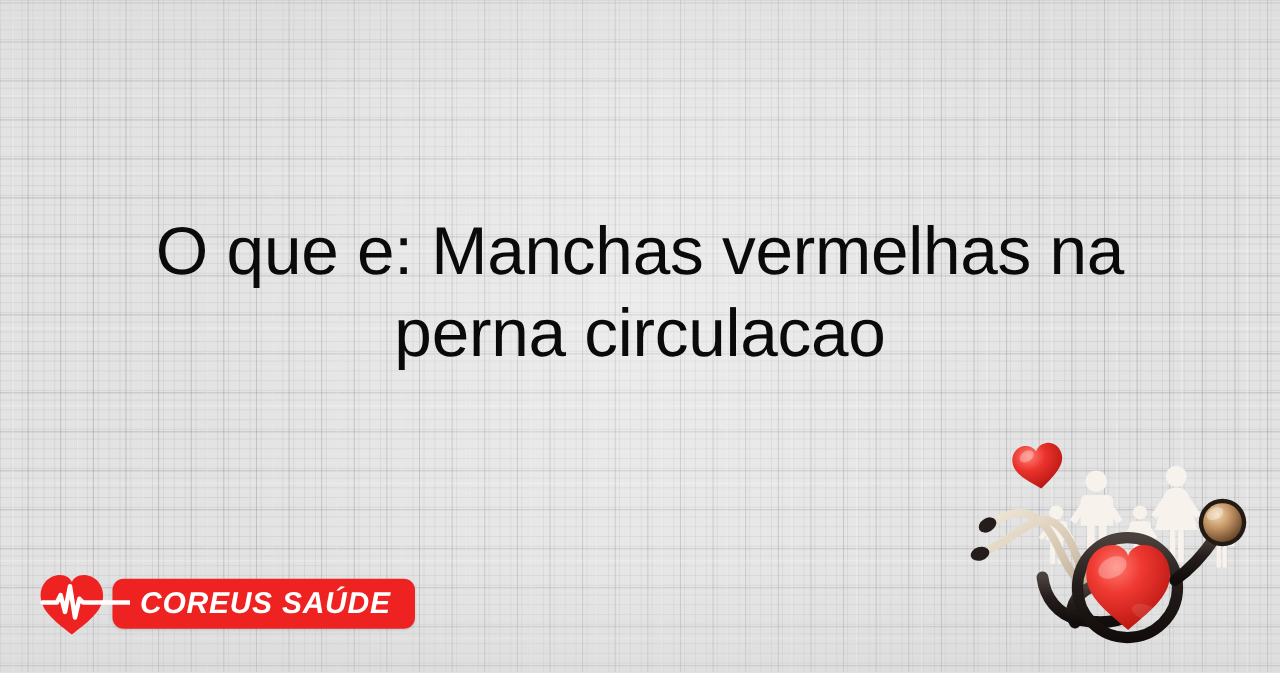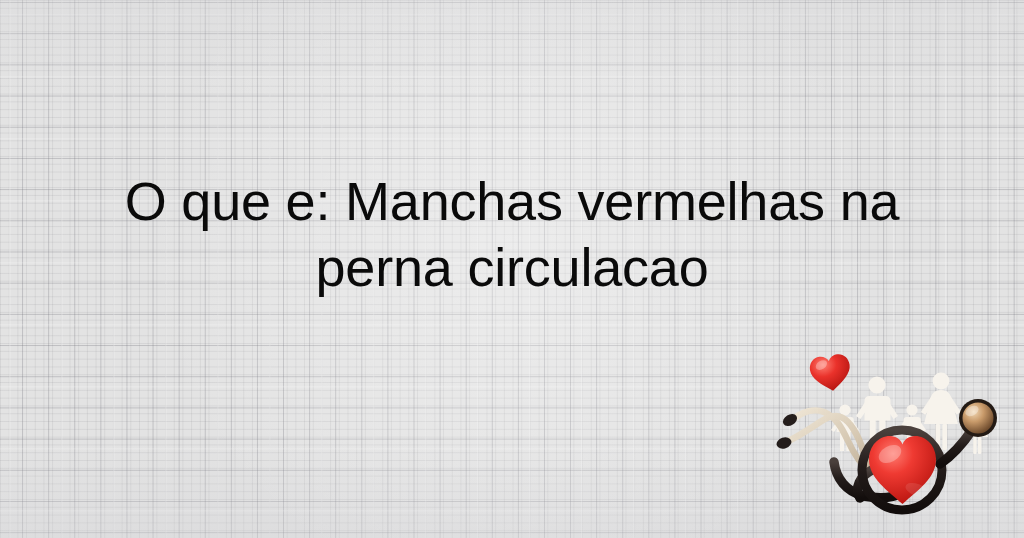--- a/index.html
+++ b/index.html
@@ -129,20 +129,33 @@
 <div id="canvas">
 
   <div class="grid-layer grid-fine"></div>
   <div class="grid-layer grid-major"></div>
   <div class="grid-layer grid-texture"></div>
   <div class="vignette"></div>
 
   <div class="headline">O que e: Manchas vermelhas na
 perna circulacao</div>
 
+  <div class="brand">
+
+    <div class="brand-heart">
+      <svg viewBox="0 0 74 54" xmlns="http://www.w3.org/2000/svg" aria-hidden="true">
+        <path d="M27.5 51.5 C16 42.5 2.5 33 2.5 20.5 C2.5 11 9.5 4 18 4 C23 4 26 6.5 27.5 9.5 C29 6.5 32 4 37 4 C45.5 4 52.5 11 52.5 20.5 C52.5 33 39 42.5 27.5 51.5 Z" fill="#ef2222"></path>
+        <path d="M4 26 L15.5 26 L18.5 20 L22 33.5 L26 13 L30 38 L33.5 23 L36.5 26 L74 26" fill="none" stroke="#ffffff" stroke-width="3.6" stroke-linecap="round" stroke-linejoin="round"></path>
+      </svg>
+    </div>
+
+    <div class="brand-badge">
+      <span class="brand-badge-text">COREUS SAÚDE</span>
+    </div>
+  </div>
 
   <div class="collage">
     <svg viewBox="0 0 244 190" xmlns="http://www.w3.org/2000/svg" aria-hidden="true">
       <defs>
         <radialGradient id="bigHeartGrad" cx="36%" cy="26%" r="78%">
           <stop offset="0%" stop-color="#ff7b70"></stop>
           <stop offset="38%" stop-color="#ef3a32"></stop>
           <stop offset="100%" stop-color="#b8140f"></stop>
         </radialGradient>
         <radialGradient id="smallHeartGrad" cx="34%" cy="24%" r="80%">

